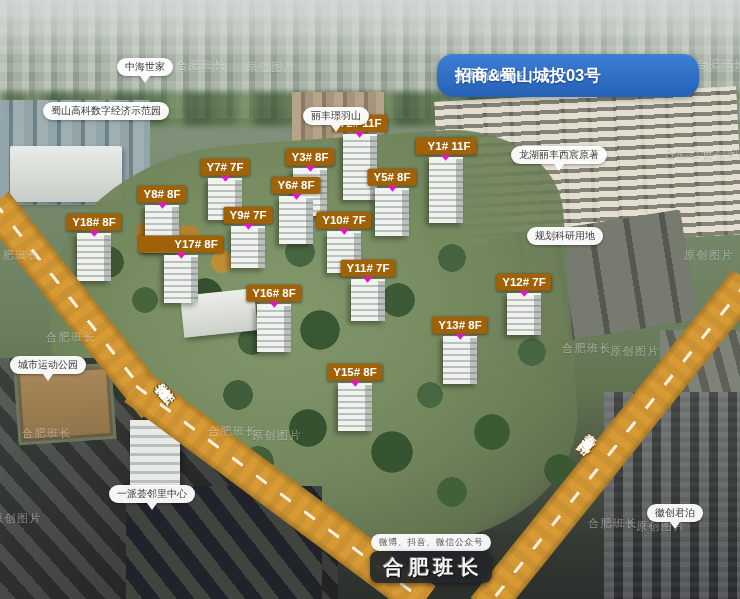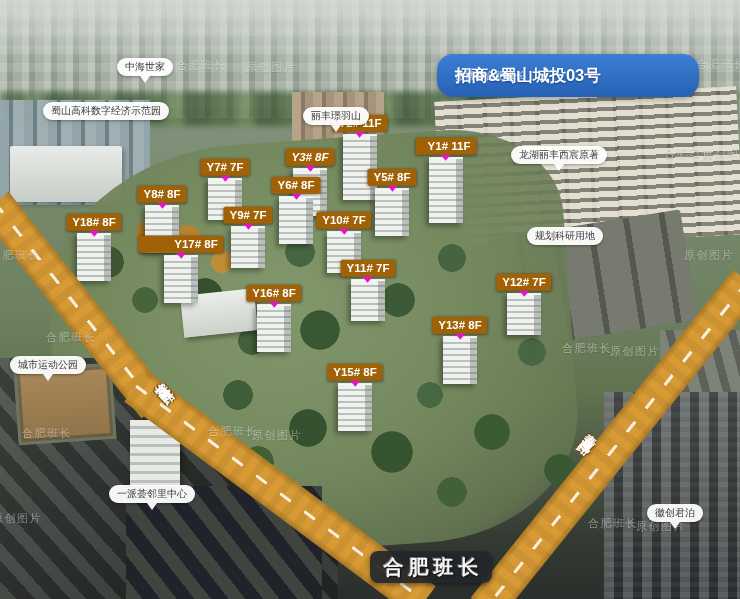--- a/index.html
+++ b/index.html
@@ -189,21 +189,21 @@
       <div class="watermark" style="left: 208px; top: 424px;">合肥班长</div>
       <div class="watermark" style="left: 252px; top: 428px;">原创图片</div>
       <div class="watermark" style="left: -8px; top: 511px;">原创图片</div>
       <div class="watermark" style="left: 588px; top: 516px;">合肥班长</div>
       <div class="watermark" style="left: 636px; top: 519px;">原创图片</div>
     </div>
 
   <div id="label-layer" style="inset:0">
       <div class="bld-label" style="left: 446px; top: 146px; padding-left: 12px;">Y1# 11F</div>
       <div class="bld-label" style="left: 360px; top: 123px;">Y2# 11F</div>
-      <div class="bld-label" style="left: 310px; top: 157px; font-style: italic;">Y3# 8F</div>
+      <div class="bld-label" style="left: 310px; top: 157px;">Y3# 8F</div>
       <div class="bld-label" style="left: 392px; top: 177px;">Y5# 8F</div>
       <div class="bld-label" style="left: 296px; top: 185px;">Y6# 8F</div>
       <div class="bld-label" style="left: 225px; top: 167px;">Y7# 7F</div>
       <div class="bld-label" style="left: 162px; top: 194px;">Y8# 8F</div>
       <div class="bld-label" style="left: 248px; top: 215px;">Y9# 7F</div>
       <div class="bld-label" style="left: 344px; top: 220px;">Y10# 7F</div>
       <div class="bld-label" style="left: 368px; top: 268px;">Y11# 7F</div>
       <div class="bld-label" style="left: 524px; top: 282px;">Y12# 7F</div>
       <div class="bld-label" style="left: 460px; top: 325px;">Y13# 8F</div>
       <div class="bld-label" style="left: 355px; top: 372px;">Y15# 8F</div>
@@ -218,17 +218,20 @@
       <div class="landmark has-pointer" style="left: 48px; top: 365px;">城市运动公园</div>
       <div class="landmark has-pointer" style="left: 152px; top: 494px;">一派荟邻里中心</div>
       <div class="landmark has-pointer" style="left: 675px; top: 513px; font-family: Liberation Serif, serif;">徽创君泊</div>
     </div>
 
   <div class="banner">
     <span class="banner-title">招商&amp;蜀山城投03号</span>
     <span class="banner-sub">微博@合肥班长</span>
   </div>
 
+  <div class="social-pill">
+    <span>微博、抖音、微信公众号</span>
+  </div>
   <div class="brand-pill">
     <span class="brand-text">合肥班长</span>
   </div>
 
 </div>
 
 </body></html>

